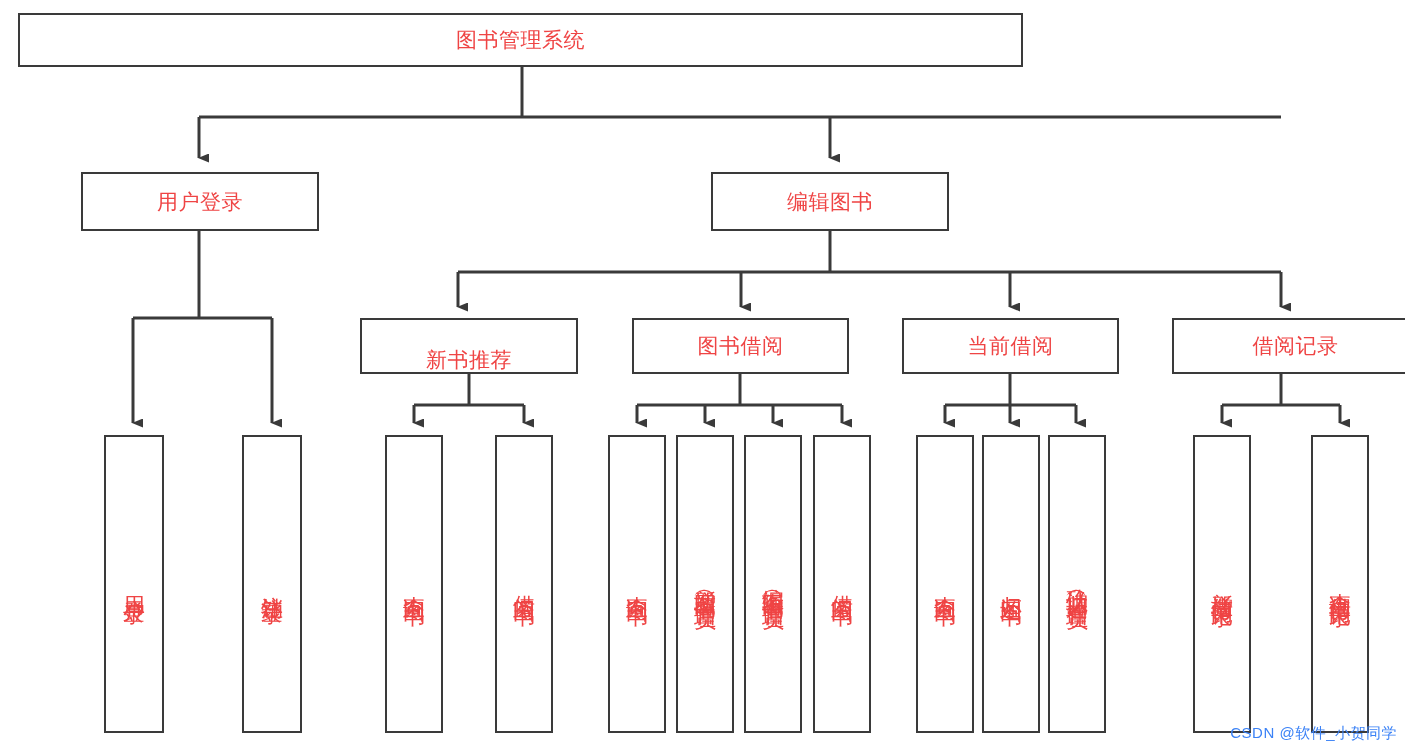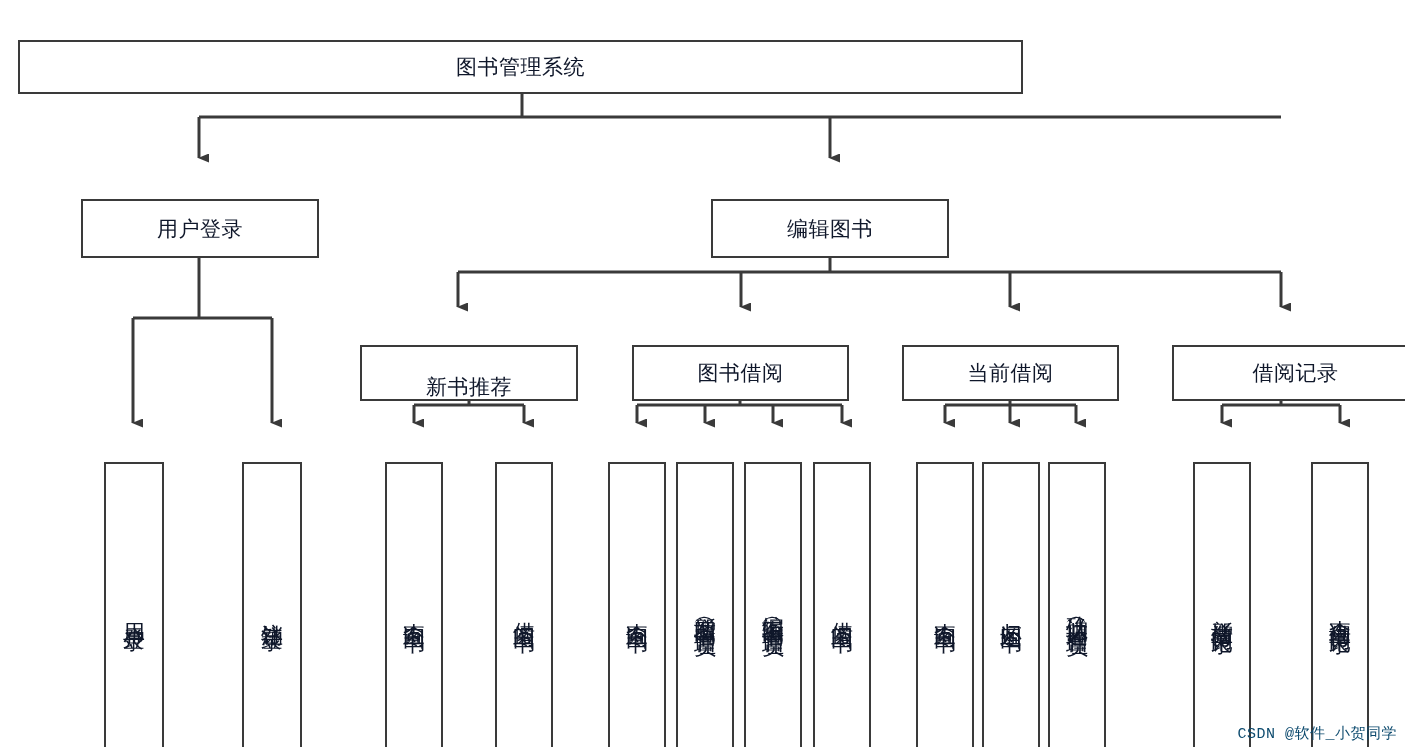--- a/index.html
+++ b/index.html
@@ -28,22 +28,21 @@
     pointer-events: none;
   }
   .node {
     position: absolute;
     box-sizing: border-box;
     background: #ffffff;
     border: 2.5px solid #3a3a3a;
     display: flex;
     align-items: center;
     justify-content: center;
-    color: #0f172a;
-    margin-top: 27px;
+    color: #ef4444;
   }
   .node .label {
     display: block;
     text-align: center;
     line-height: 1.12;
     letter-spacing: 0.5px;
   }
   .node.horizontal .label {
     font-size: 21px;
   }
@@ -61,24 +60,24 @@
     line-height: 1.08;
     letter-spacing: 3px;
     white-space: nowrap;
     max-height: 286px;
   }
   #watermark {
     position: absolute;
     right: 8px;
     bottom: 4px;
     font-size: 15px;
-    color: #0c4a6e;
+    color: #3b82f6;
     letter-spacing: 0.5px;
     white-space: nowrap;
-    font-family: Liberation Mono, monospace;
+    font-family: Liberation Sans, sans-serif;
   }
 </style>
 </head>
 <body>
 
 <div id="diagram-root">
 
   <svg class="connectors" viewBox="0 0 1405 747" xmlns="http://www.w3.org/2000/svg">
     <defs>
       <marker id="arrowhead" markerWidth="9" markerHeight="11" refX="4.5" refY="10" orient="auto" markerUnits="userSpaceOnUse">

